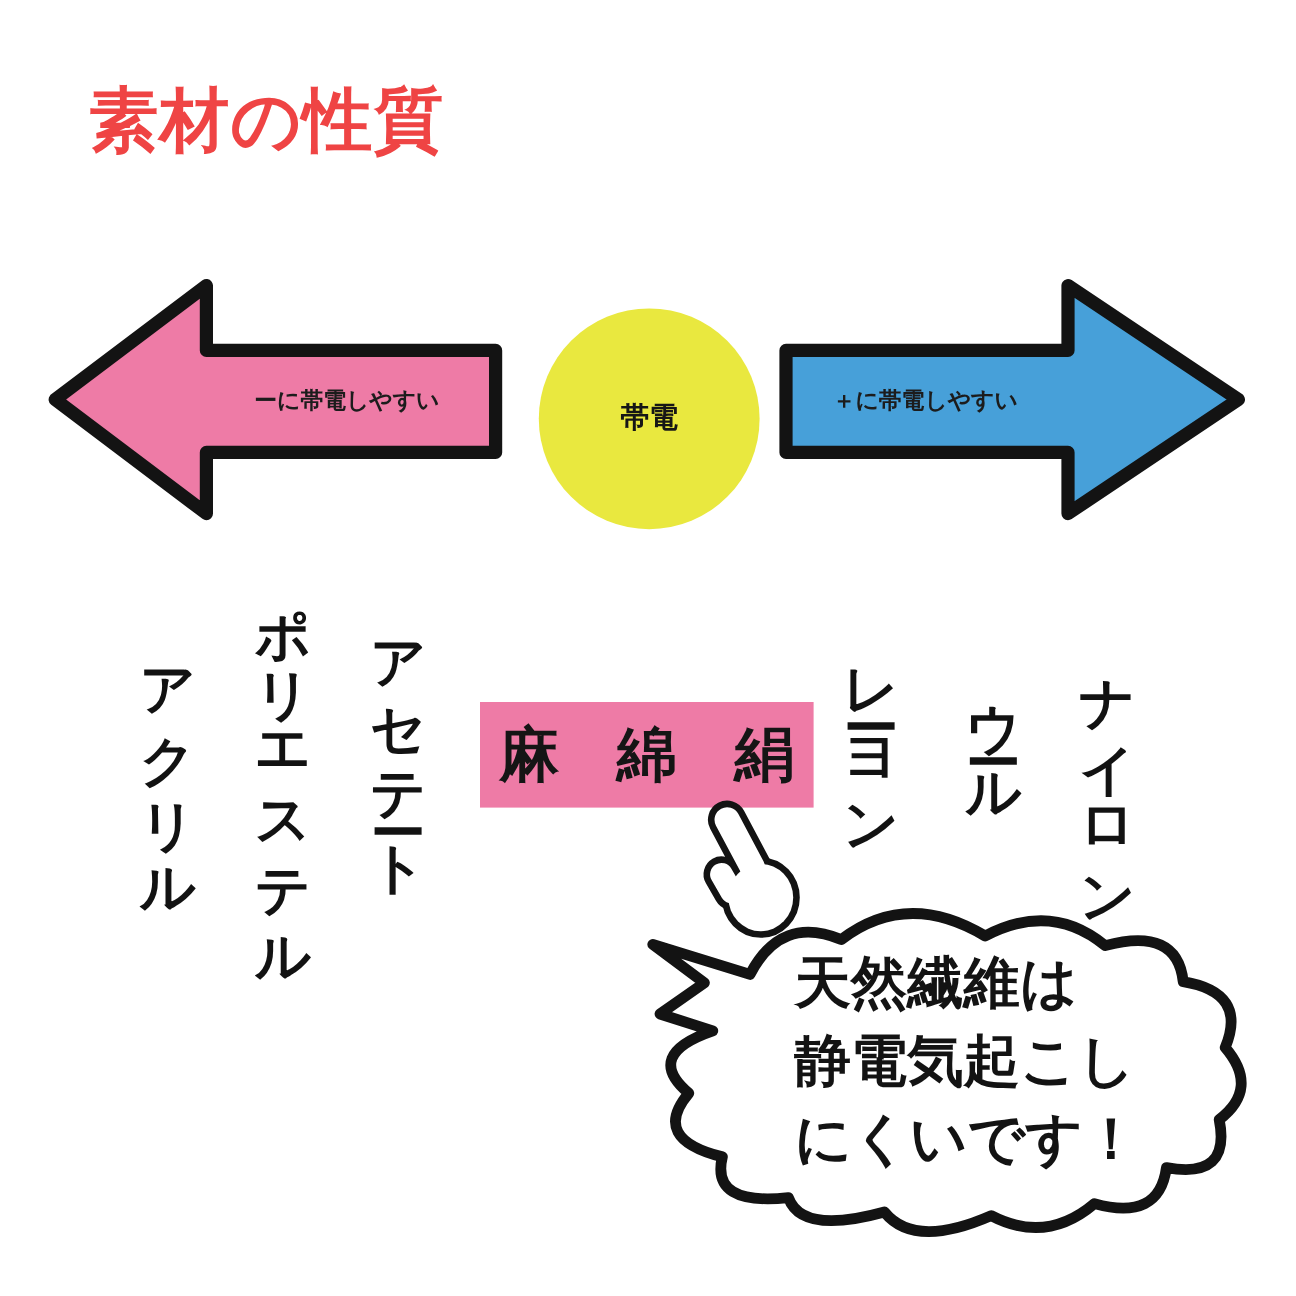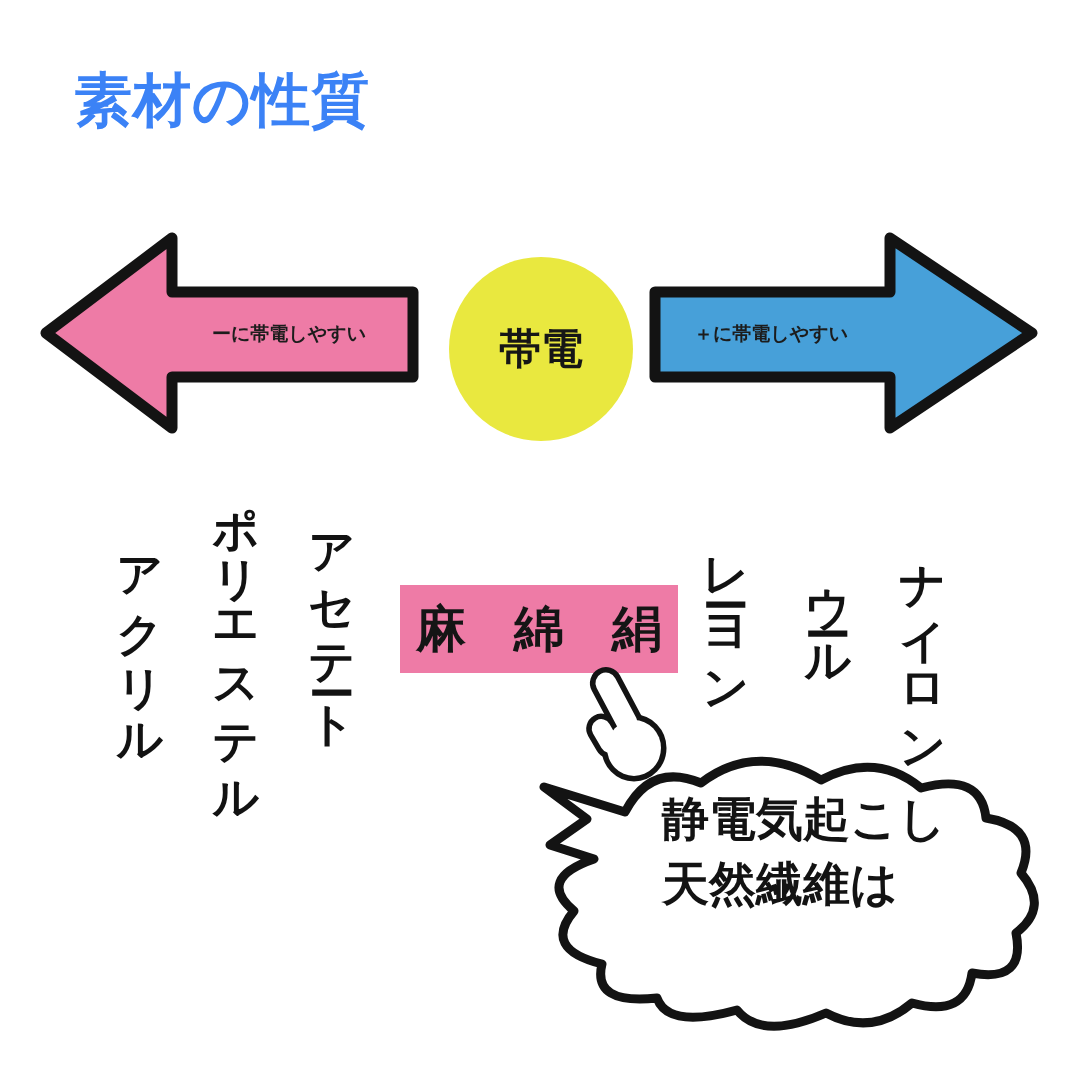--- a/index.html
+++ b/index.html
@@ -8,40 +8,40 @@
     background:#ffffff;
     font-family:"Liberation Sans","DejaVu Sans",sans-serif;
     color:#111;
   }
   .abs{position:absolute;}
 
   
   .title{
     left:74px;top:62px;
     font-size:58px;font-weight:900;letter-spacing:1px;
-    color:#3b82f6;white-space:nowrap;text-align:center;
+    color:#ef4444;white-space:nowrap;text-align:center;
   }
 
   
   .axis-svg{left:0;top:0;width:1080px;height:470px;}
 
   
   .arrow-label{
     display:flex;align-items:center;justify-content:center;
     font-weight:900;font-size:19px;color:#1c1c1c;
     white-space:nowrap;
   }
   .arrow-label.neg{left:168px;top:292px;width:242px;height:84px;}
   .arrow-label.pos{left:655px;top:292px;width:232px;height:84px;}
 
   
   .circle-label{
     left:449px;top:296px;width:184px;height:106px;
     display:flex;flex-direction:column;align-items:center;justify-content:center;
-    font-weight:900;font-size:42px;line-height:40px;color:#161616;
+    font-weight:900;font-size:24px;line-height:40px;color:#161616;
     text-align:center;white-space:nowrap;gap:22px;
   }
 
   
   .vlabel{
     writing-mode:vertical-rl;
     font-weight:900;font-size:46px;line-height:1.04;
     letter-spacing:3px;color:#121212;white-space:nowrap;
   }
   .neg0{left:116px;top:526px;}
@@ -131,15 +131,16 @@
     <ellipse cx="54" cy="84" rx="27" ry="28"></ellipse>
   </g>
   <g fill="#ffffff">
     <rect x="26" y="6" width="21" height="66" rx="10.5" transform="rotate(-28 36.5 39)"></rect>
     <rect x="16" y="54" width="19" height="36" rx="9.5" transform="rotate(-30 25.5 72)"></rect>
     <ellipse cx="54" cy="84" rx="27" ry="28"></ellipse>
   </g>
 </svg>
 
 <div class="abs callout-text">
+  <div>天然繊維は</div>
   <div>静電気起こし</div>
-  <div>天然繊維は</div>
+  <div>にくいです！</div>
 </div>
 
 </body></html>

